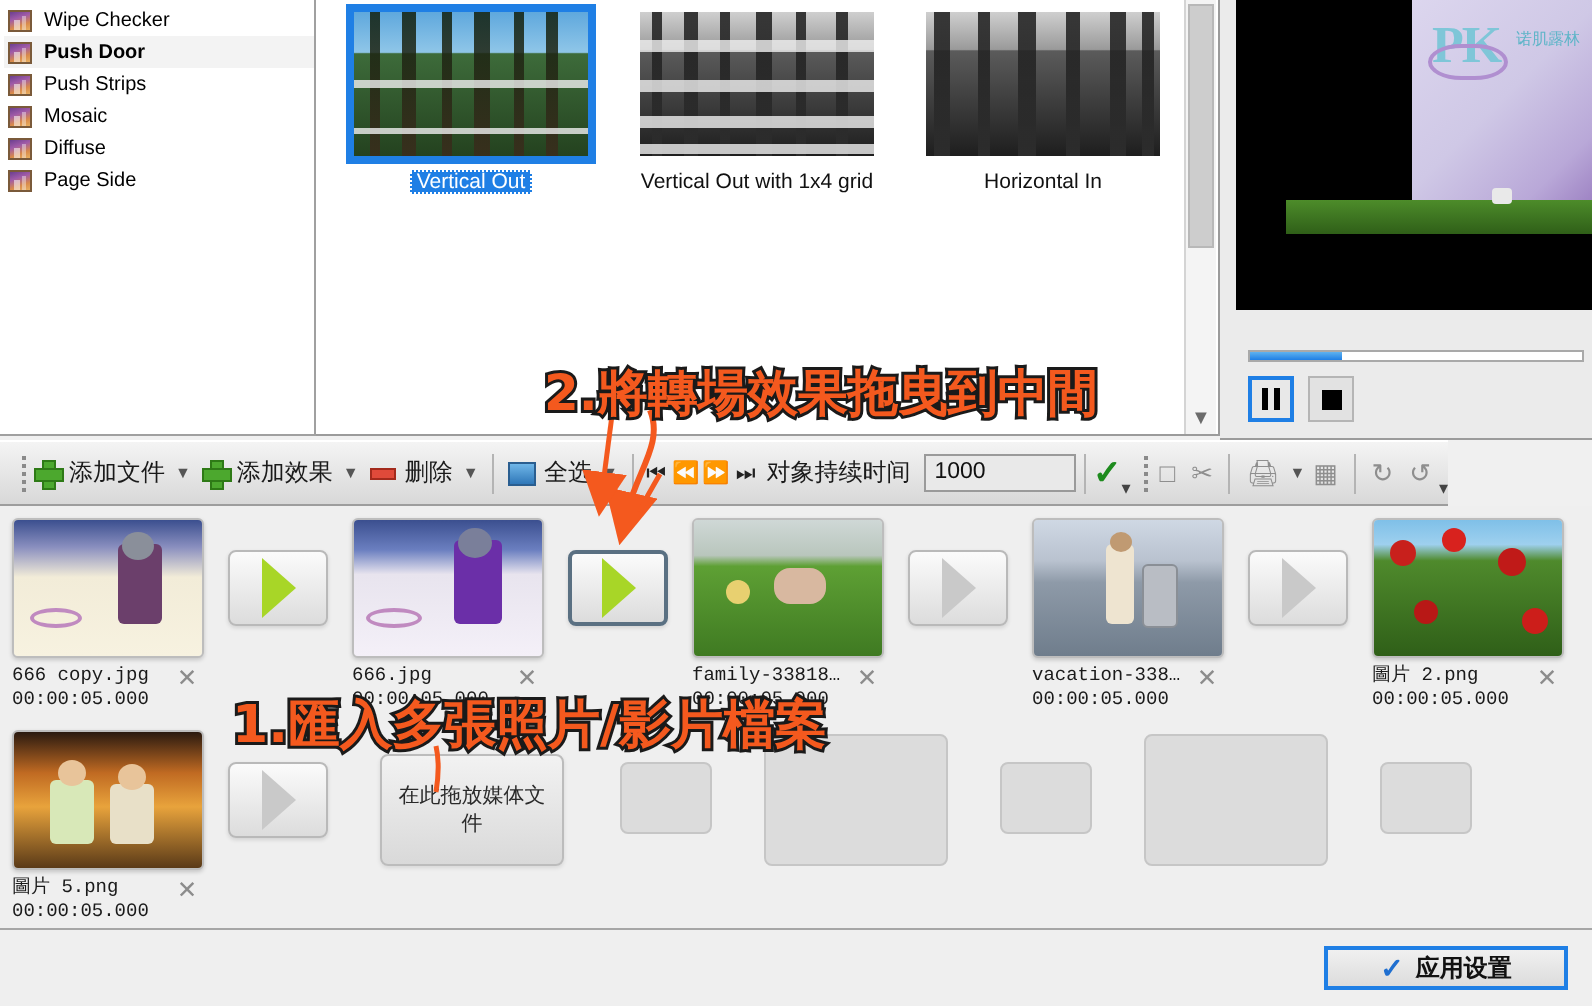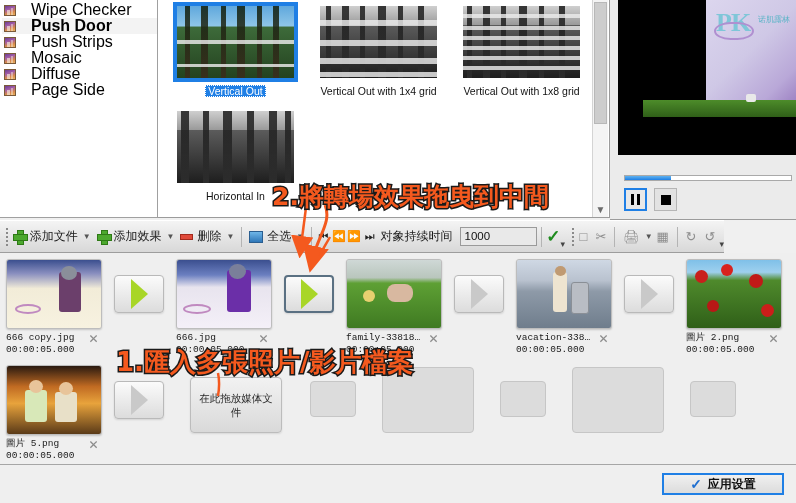--- a/index.html
+++ b/index.html
@@ -13,23 +13,23 @@
   
   .top-area { position: absolute; left: 0; top: 0; width: 796px; height: 220px; }
 
   
   .sidebar {
     position: absolute; left: 0; top: 0; width: 158px; height: 218px;
     background: #fff; border: 1px solid #a0a0a0; border-left: 0; border-top: 0;
     padding: 2px 0 0 2px; overflow: hidden;
   }
   .side-item {
-    display: flex; align-items: center; gap: 15px;
+    display: flex; align-items: center; gap: 6px;
     height: 16px; margin-bottom: 0px; padding: 0 2px;
-    font-size: 16px; color: #000; white-space: nowrap;
+    font-size: 10px; color: #000; white-space: nowrap;
   }
   .side-item.sel { font-weight: bold; background: #f3f3f3; }
   .side-ico {
     width: 12px; height: 11px; flex: 0 0 12px;
     border: 1px solid #7a5a3a;
     background: linear-gradient(160deg,#6b3f8f 0%,#a05ba8 35%,#d98a4a 70%,#e8b060 100%);
     position: relative; overflow: hidden;
   }
   .side-ico:after {
     content:""; position:absolute; left:2px; bottom:0; width:3px; height:5px;
@@ -146,21 +146,21 @@
   .pv-btn.active { border: 2px solid #1f7fe5; background: #e8e8e8; }
   .ic-pause { display:flex; gap:3px; }
   .ic-pause i { width: 3px; height: 11px; background: #000; display:block; }
   .ic-stop { width: 10px; height: 10px; background: #000; }
 
   
   .toolbar {
     position: absolute; left: 0; top: 220px; width: 724px; height: 33px;
     background: linear-gradient(#f4f4f4,#d8d8d8);
     border-top: 1px solid #fff; border-bottom: 1px solid #9d9d9d;
-    display: flex; align-items: center; padding-left: 5px;
+    display: flex; align-items: center; padding-left: 10px;
   }
   .grip { width: 6px; height: 22px; display:flex; flex-direction:column; justify-content:center; gap:2px; align-items:center; }
   .grip i { width: 2px; height: 2px; background: #8a8a8a; display:block; }
   .tb-item {
     display: flex; align-items: center; gap: 4px; height: 26px;
     padding: 0 3px; font-size: 12px; color: #1a1a1a; white-space: nowrap;
   }
   .plus {
     width: 13px; height: 13px; position: relative; flex: 0 0 13px;
   }
@@ -349,45 +349,20 @@
                     <i style="top:34px;height:6px"></i>
                   <i style="top:52px;height:6px"></i>
                     <i style="top:66px;height:5px"></i>
                 </div>
               </div>
             </div>
           </div>
           <div class="trans-label">Vertical Out with 1x4 grid</div>
         </div>
 
-        <div class="trans-cell">
-          <div class="thumb-wrap">
-            <div class="thumb">
-              <div class="forest gray">
-                <div class="trunks">
-                  <i style="left:4px"></i>
-                    <i style="left:20px;width:7px"></i>
-                    <i style="left:38px"></i>
-                  <i style="left:56px;width:8px"></i>
-                    <i style="left:76px"></i>
-                    <i style="left:96px;width:6px"></i>
-                </div>
-                <div class="gridmask">
-                  <i style="top:8px;height:4px"></i>
-                    <i style="top:20px;height:4px"></i>
-                  <i style="top:30px;height:4px"></i>
-                    <i style="top:40px;height:4px"></i>
-                  <i style="top:50px;height:4px"></i>
-                    <i style="top:60px;height:4px"></i>
-                </div>
-              </div>
-            </div>
-          </div>
-          <div class="trans-label">Vertical Out with 1x8 grid</div>
-        </div>
 
         <div class="trans-cell">
           <div class="thumb-wrap">
             <div class="thumb">
               <div class="forest gray">
                 <div class="trunks">
                   <i style="left:4px;width:8px"></i>
                     <i style="left:26px;width:6px"></i>
                     <i style="left:46px;width:9px"></i>
                   <i style="left:70px;width:7px"></i>

